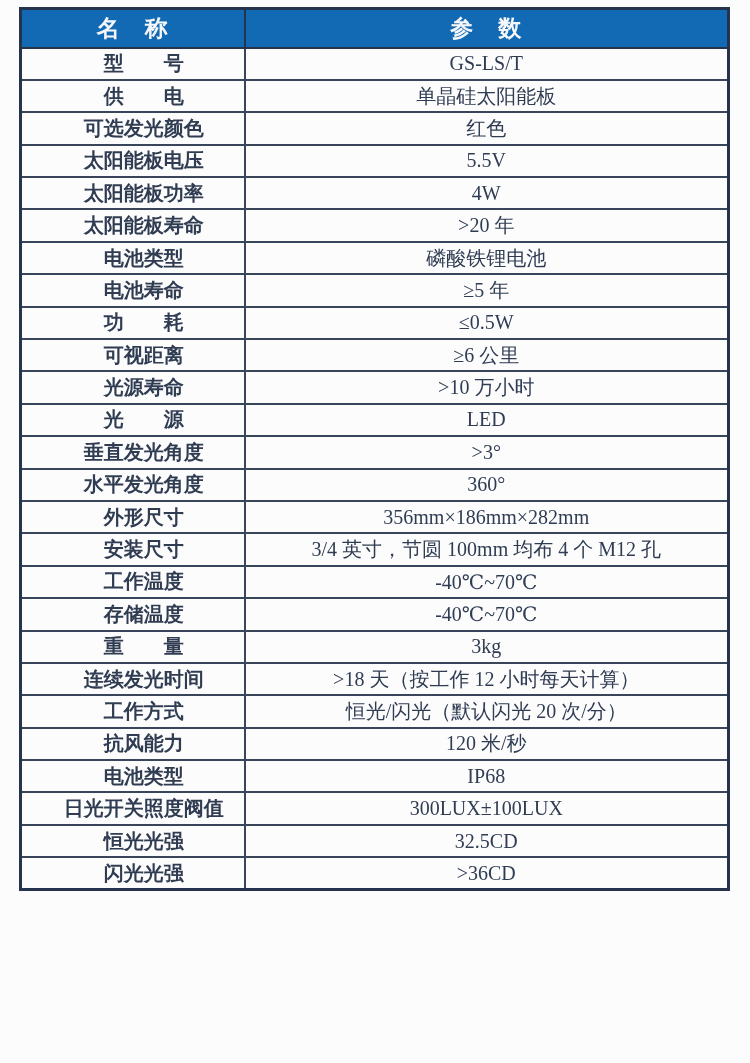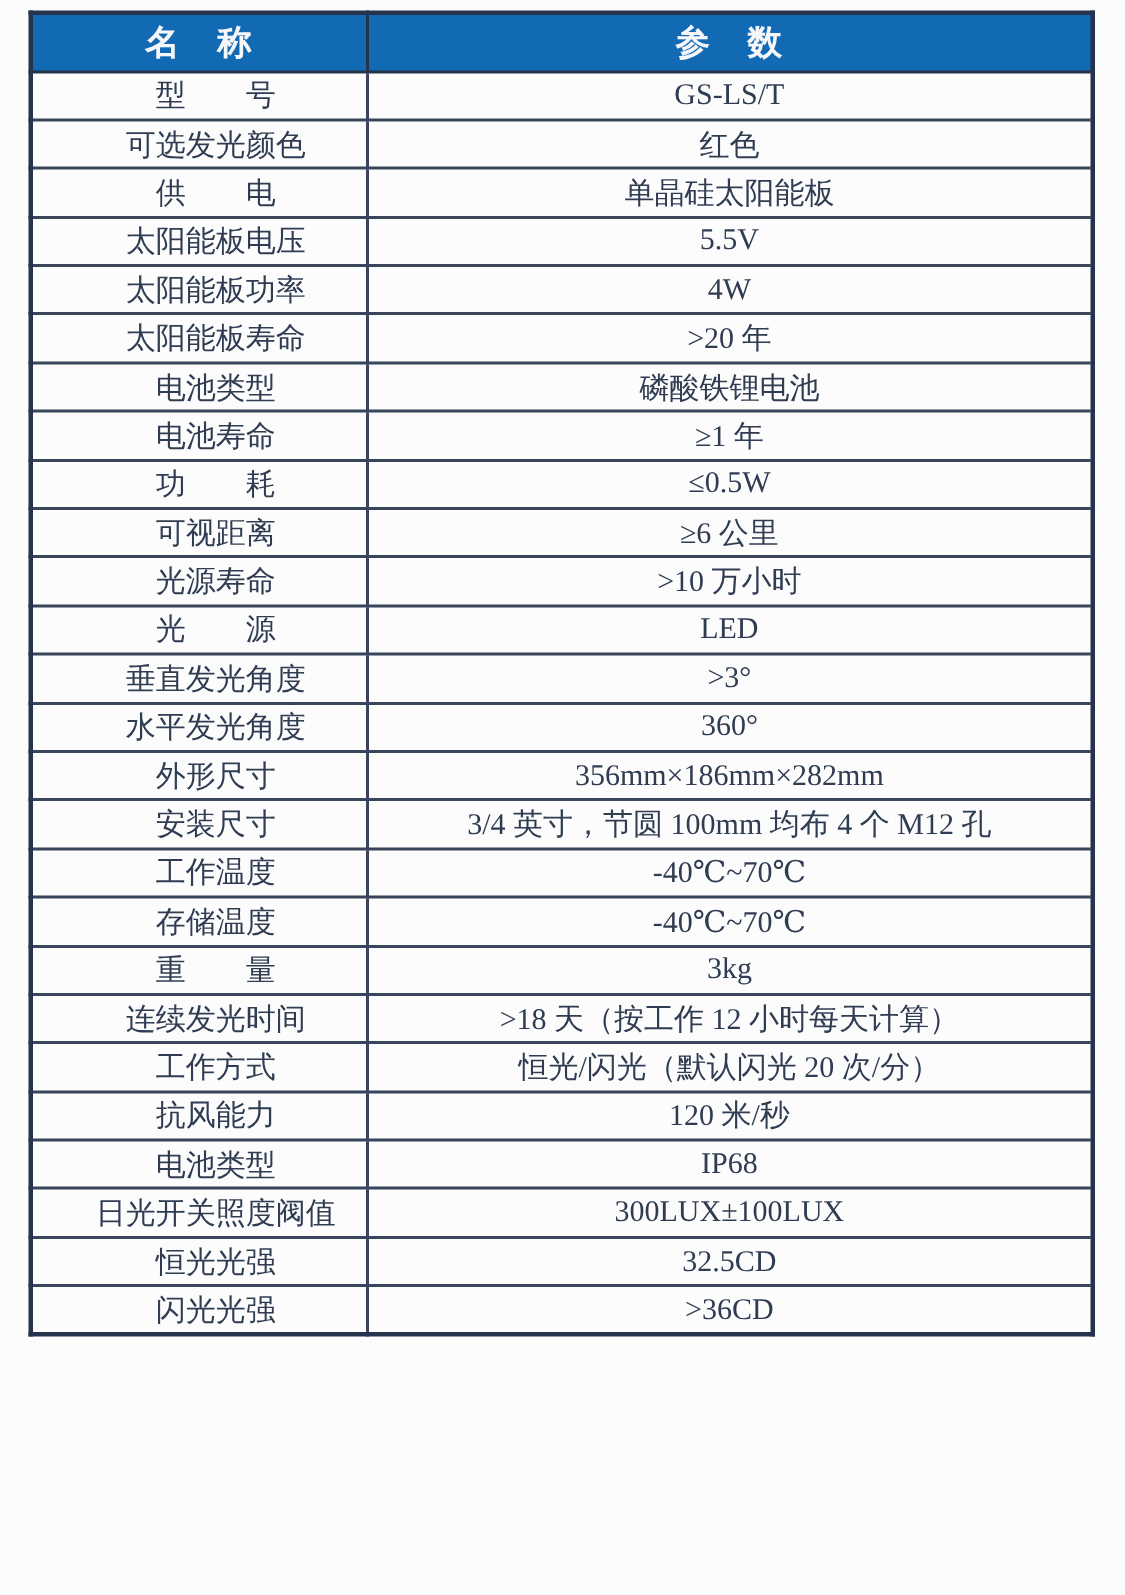--- a/index.html
+++ b/index.html
@@ -50,21 +50,21 @@
     border: 2px solid var(--border);
     height: 32.4px;
     font-size: 20px;
     color: var(--cell-text);
     text-align: center;
     vertical-align: middle;
     padding: 0 6px;
     white-space: nowrap;
     overflow: hidden;
   }
-  td.name-cell  { font-weight: 400; padding-left: 28px; }
+  td.name-cell  { font-weight: 700; padding-left: 28px; }
   td.value-cell { }
 </style>
 </head>
 <body>
 
 <table class="spec-table">
   <colgroup>
     <col class="name-col">
     <col class="value-col">
   </colgroup>
@@ -73,46 +73,46 @@
       <th>名　称</th>
       <th>参　数</th>
     </tr>
   </thead>
   <tbody>
   <tr>
         <td class="name-cell">型　　号</td>
         <td class="value-cell">GS-LS/T</td>
       </tr>
       <tr>
+        <td class="name-cell">供　　电</td>
+        <td class="value-cell">单晶硅太阳能板</td>
+      </tr>
+      <tr>
         <td class="name-cell">可选发光颜色</td>
         <td class="value-cell">红色</td>
-      </tr>
-      <tr>
-        <td class="name-cell">供　　电</td>
-        <td class="value-cell">单晶硅太阳能板</td>
       </tr>
       <tr>
         <td class="name-cell">太阳能板电压</td>
         <td class="value-cell">5.5V</td>
       </tr>
       <tr>
         <td class="name-cell">太阳能板功率</td>
         <td class="value-cell">4W</td>
       </tr>
       <tr>
         <td class="name-cell">太阳能板寿命</td>
         <td class="value-cell">&gt;20 年</td>
       </tr>
       <tr>
         <td class="name-cell">电池类型</td>
         <td class="value-cell">磷酸铁锂电池</td>
       </tr>
       <tr>
         <td class="name-cell">电池寿命</td>
-        <td class="value-cell">≥1 年</td>
+        <td class="value-cell">≥5 年</td>
       </tr>
       <tr>
         <td class="name-cell">功　　耗</td>
         <td class="value-cell">≤0.5W</td>
       </tr>
       <tr>
         <td class="name-cell">可视距离</td>
         <td class="value-cell">≥6 公里</td>
       </tr>
       <tr>

